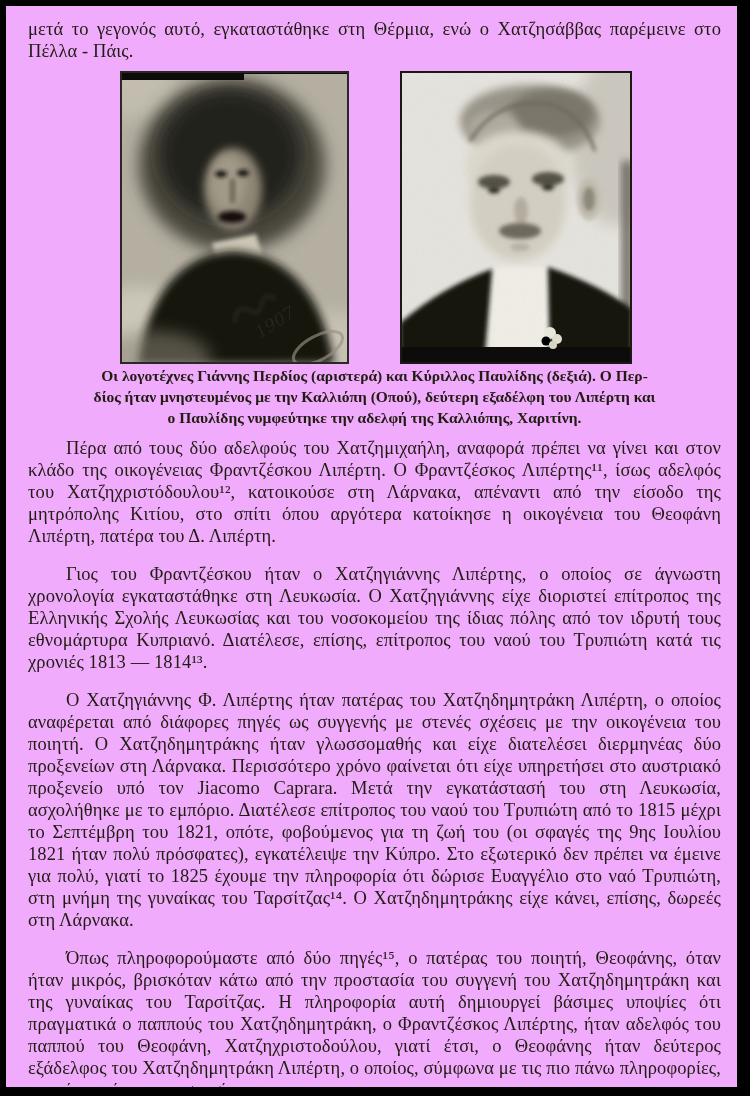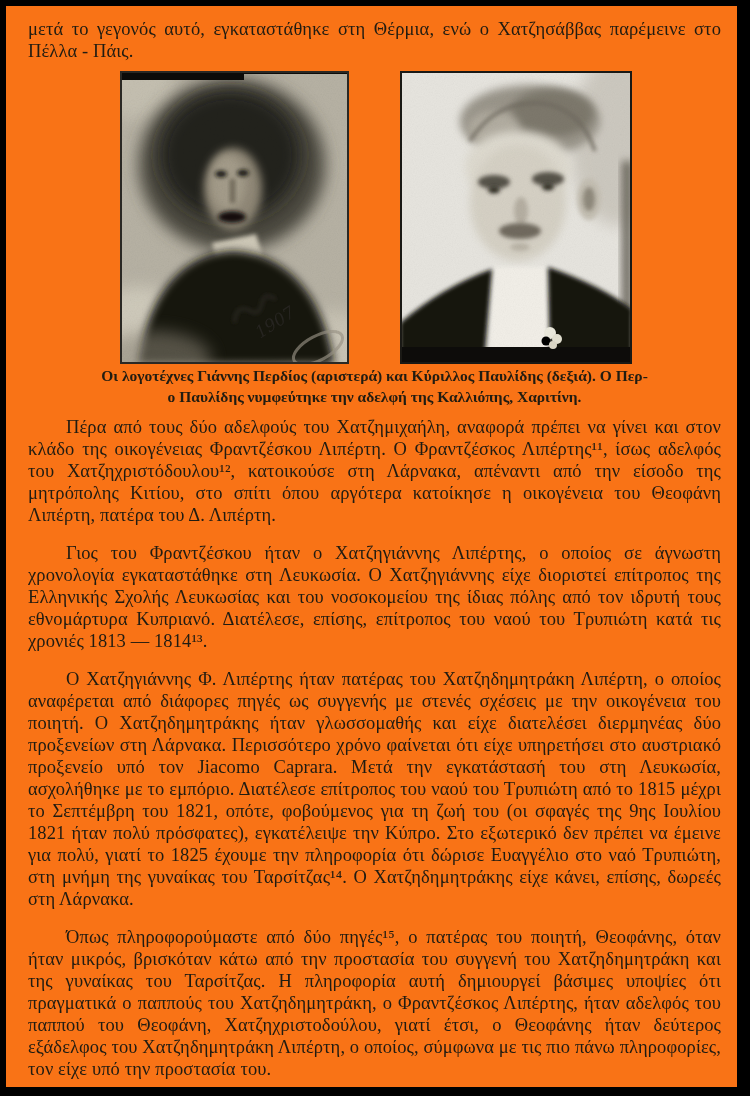--- a/index.html
+++ b/index.html
@@ -4,21 +4,21 @@
 <style>
   html,body{margin:0;padding:0}
   body{
     width:750px;height:1096px;overflow:hidden;position:relative;
     background:#000;
     font-family:"Liberation Serif","DejaVu Serif",serif;
   }
   .frame{position:absolute;inset:0;background:#000;}
   .paper{
     position:absolute;left:6px;top:6px;right:13px;bottom:9px;
-    background:#f97316;overflow:hidden;
+    background:#f0abfc;overflow:hidden;
     padding:12px 16px 0 22px;
     box-sizing:border-box;
   }
   .body-par{
     margin:0;
     font-size:18.5px;line-height:22px;color:#201c12;
     text-align:justify;letter-spacing:.1px;
   }
   .indent{text-indent:38px;margin-top:16px;}
   .first-after-caption{margin-top:9px;}
@@ -139,20 +139,21 @@
           </g>
           <rect width="232" height="293" filter="url(#grainR)" opacity="0.10" style="mix-blend-mode:multiply"></rect>
           <rect x="1" y="1" width="230" height="291" fill="none" stroke="#1a1915" stroke-width="2"></rect>
         </svg>
       </div>
 
     </div>
 
     <div class="caption">
       <div>Οι λογοτέχνες Γιάννης Περδίος (αριστερά) και Κύριλλος Παυλίδης (δεξιά). Ο Περ-</div>
+      <div>δίος ήταν μνηστευμένος με την Καλλιόπη (Οπού), δεύτερη εξαδέλφη του Λιπέρτη και</div>
       <div>ο Παυλίδης νυμφεύτηκε την αδελφή της Καλλιόπης, Χαριτίνη.</div>
     </div>
 
     <p class="body-par indent first-after-caption">Πέρα από τους δύο αδελφούς του Χατζημιχαήλη, αναφορά πρέπει να γίνει και στον κλάδο της οικογένειας Φραντζέσκου Λιπέρτη. Ο Φραντζέσκος Λιπέρτης¹¹, ίσως αδελφός του Χατζηχριστόδουλου¹², κατοικούσε στη Λάρνακα, απέναντι από την είσοδο της μητρόπολης Κιτίου, στο σπίτι όπου αργότερα κατοίκησε η οικογένεια του Θεοφάνη Λιπέρτη, πατέρα του Δ. Λιπέρτη.</p>
     <p class="body-par indent">Γιος του Φραντζέσκου ήταν ο Χατζηγιάννης Λιπέρτης, ο οποίος σε άγνωστη χρονολογία εγκαταστάθηκε στη Λευκωσία. Ο Χατζηγιάννης είχε διοριστεί επίτροπος της Ελληνικής Σχολής Λευκωσίας και του νοσοκομείου της ίδιας πόλης από τον ιδρυτή τους εθνομάρτυρα Κυπριανό. Διατέλεσε, επίσης, επίτροπος του ναού του Τρυπιώτη κατά τις χρονιές 1813 — 1814¹³.</p>
     <p class="body-par indent">Ο Χατζηγιάννης Φ. Λιπέρτης ήταν πατέρας του Χατζηδημητράκη Λιπέρτη, ο οποίος αναφέρεται από διάφορες πηγές ως συγγενής με στενές σχέσεις με την οικογένεια του ποιητή. Ο Χατζηδημητράκης ήταν γλωσσομαθής και είχε διατελέσει διερμηνέας δύο προξενείων στη Λάρνακα. Περισσότερο χρόνο φαίνεται ότι είχε υπηρετήσει στο αυστριακό προξενείο υπό τον Jiacomo Caprara. Μετά την εγκατάστασή του στη Λευκωσία, ασχολήθηκε με το εμπόριο. Διατέλεσε επίτροπος του ναού του Τρυπιώτη από το 1815 μέχρι το Σεπτέμβρη του 1821, οπότε, φοβούμενος για τη ζωή του (οι σφαγές της 9ης Ιουλίου 1821 ήταν πολύ πρόσφατες), εγκατέλειψε την Κύπρο. Στο εξωτερικό δεν πρέπει να έμεινε για πολύ, γιατί το 1825 έχουμε την πληροφορία ότι δώρισε Ευαγγέλιο στο ναό Τρυπιώτη, στη μνήμη της γυναίκας του Ταρσίτζας¹⁴. Ο Χατζηδημητράκης είχε κάνει, επίσης, δωρεές στη Λάρνακα.</p>
     <p class="body-par indent">Όπως πληροφορούμαστε από δύο πηγές¹⁵, ο πατέρας του ποιητή, Θεοφάνης, όταν ήταν μικρός, βρισκόταν κάτω από την προστασία του συγγενή του Χατζηδημητράκη και της γυναίκας του Ταρσίτζας. Η πληροφορία αυτή δημιουργεί βάσιμες υποψίες ότι πραγματικά ο παππούς του Χατζηδημητράκη, ο Φραντζέσκος Λιπέρτης, ήταν αδελφός του παππού του Θεοφάνη, Χατζηχριστοδούλου, γιατί έτσι, ο Θεοφάνης ήταν δεύτερος εξάδελφος του Χατζηδημητράκη Λιπέρτη, ο οποίος, σύμφωνα με τις πιο πάνω πληροφορίες, τον είχε υπό την προστασία του.</p>
 
   </div>
 </div>

